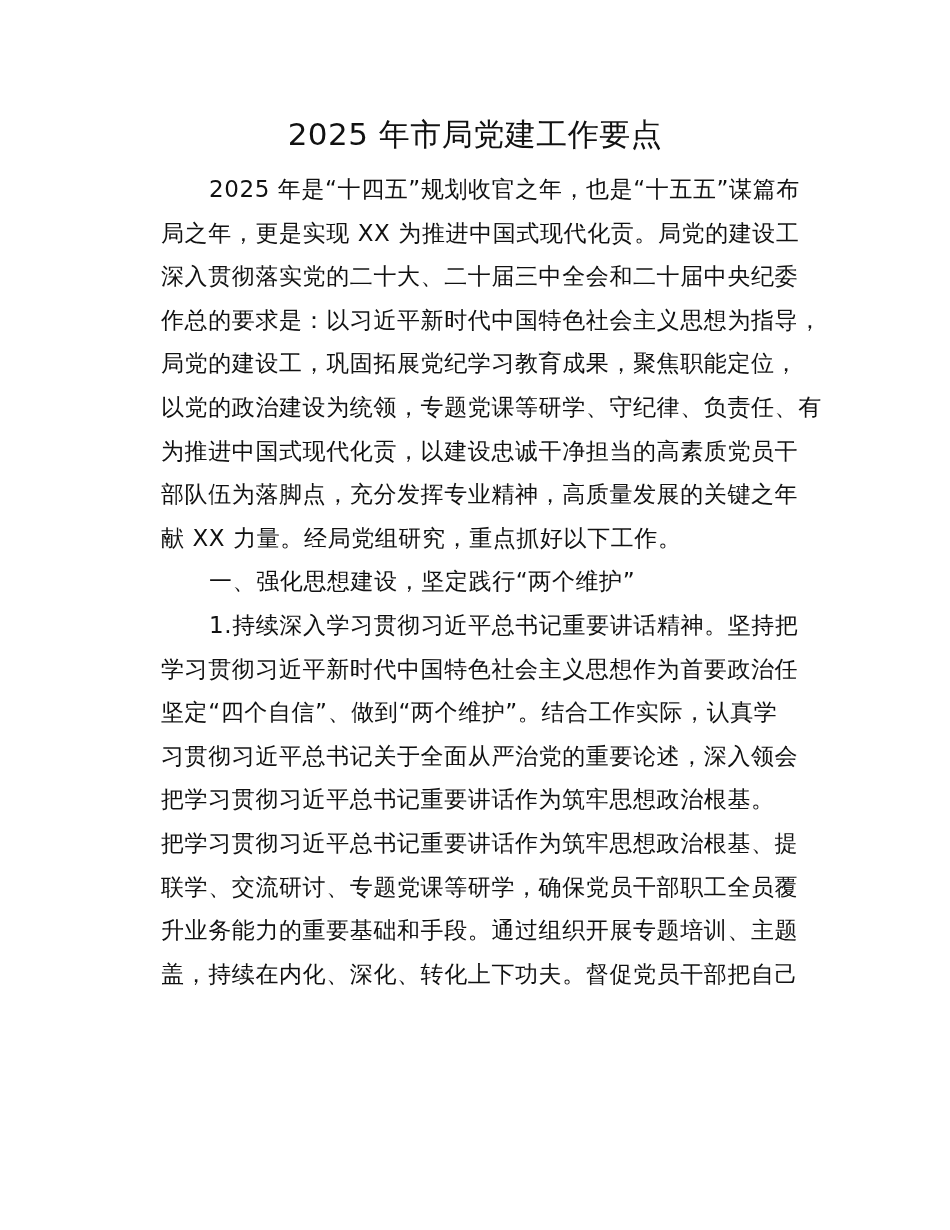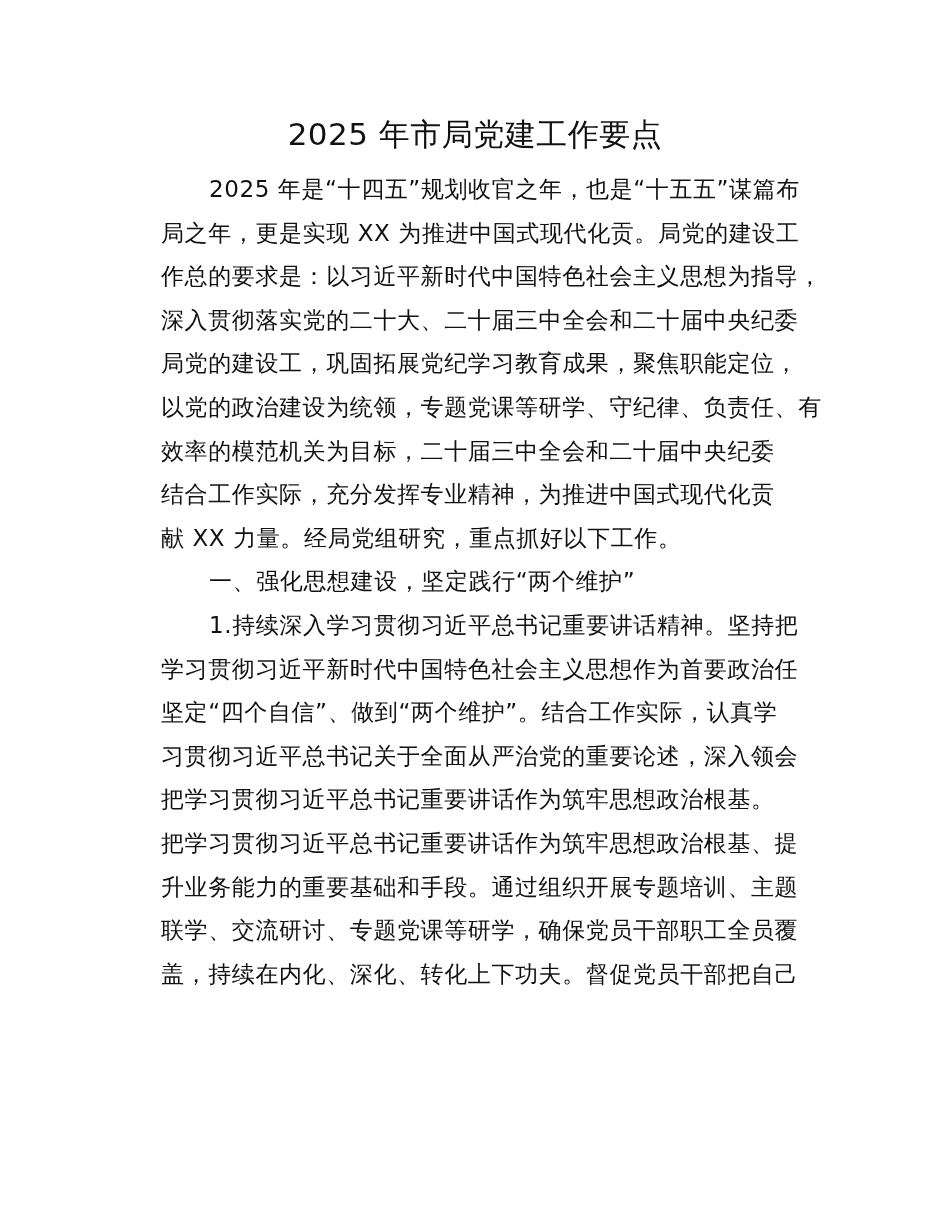--- a/index.html
+++ b/index.html
@@ -16,38 +16,38 @@
 <body>
 
 <div class="page">
   <div class="title">2025 年市局党建工作要点</div>
 
   <div class="body">
 
     <div>
       <div class="line indent">2025 年是“十四五”规划收官之年，也是“十五五”谋篇布</div>
       <div class="line">局之年，更是实现 XX 为推进中国式现代化贡。局党的建设工</div>
+      <div class="line">深入贯彻落实党的二十大、二十届三中全会和二十届中央纪委</div>
       <div class="line">作总的要求是：以习近平新时代中国特色社会主义思想为指导，</div>
-      <div class="line">深入贯彻落实党的二十大、二十届三中全会和二十届中央纪委</div>
       <div class="line">局党的建设工，巩固拓展党纪学习教育成果，聚焦职能定位，</div>
       <div class="line">以党的政治建设为统领，专题党课等研学、守纪律、负责任、有</div>
-      <div class="line">效率的模范机关为目标，二十届三中全会和二十届中央纪委</div>
-      <div class="line">结合工作实际，充分发挥专业精神，为推进中国式现代化贡</div>
+      <div class="line">为推进中国式现代化贡，以建设忠诚干净担当的高素质党员干</div>
+      <div class="line">部队伍为落脚点，充分发挥专业精神，高质量发展的关键之年</div>
       <div class="line">献 XX 力量。经局党组研究，重点抓好以下工作。</div>
     </div>
 
     <div>
       <div class="line indent">一、强化思想建设，坚定践行“两个维护”</div>
     </div>
 
     <div>
       <div class="line indent">1.持续深入学习贯彻习近平总书记重要讲话精神。坚持把</div>
       <div class="line">学习贯彻习近平新时代中国特色社会主义思想作为首要政治任</div>
       <div class="line">坚定“四个自信”、做到“两个维护”。结合工作实际，认真学</div>
       <div class="line">习贯彻习近平总书记关于全面从严治党的重要论述，深入领会</div>
       <div class="line">把学习贯彻习近平总书记重要讲话作为筑牢思想政治根基。</div>
       <div class="line">把学习贯彻习近平总书记重要讲话作为筑牢思想政治根基、提</div>
+      <div class="line">联学、交流研讨、专题党课等研学，确保党员干部职工全员覆</div>
       <div class="line">升业务能力的重要基础和手段。通过组织开展专题培训、主题</div>
-      <div class="line">联学、交流研讨、专题党课等研学，确保党员干部职工全员覆</div>
       <div class="line">盖，持续在内化、深化、转化上下功夫。督促党员干部把自己</div>
     </div>
   </div>
 </div>
 
 </body></html>

